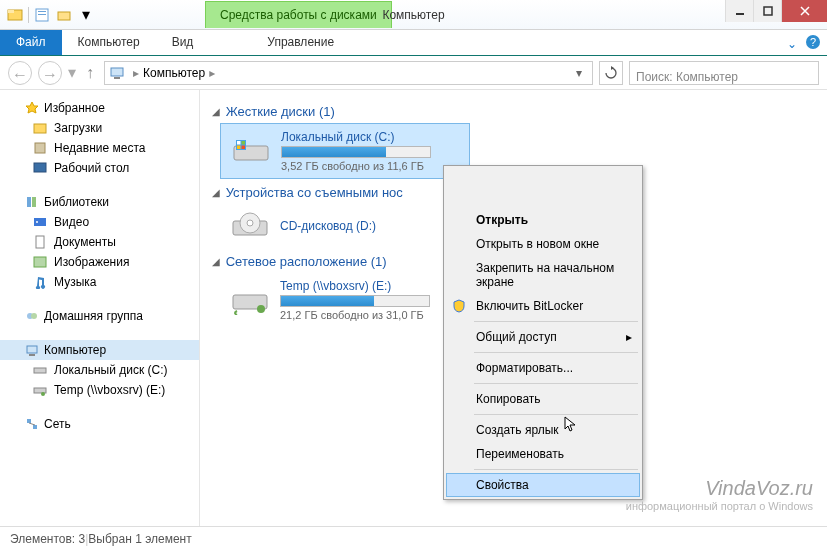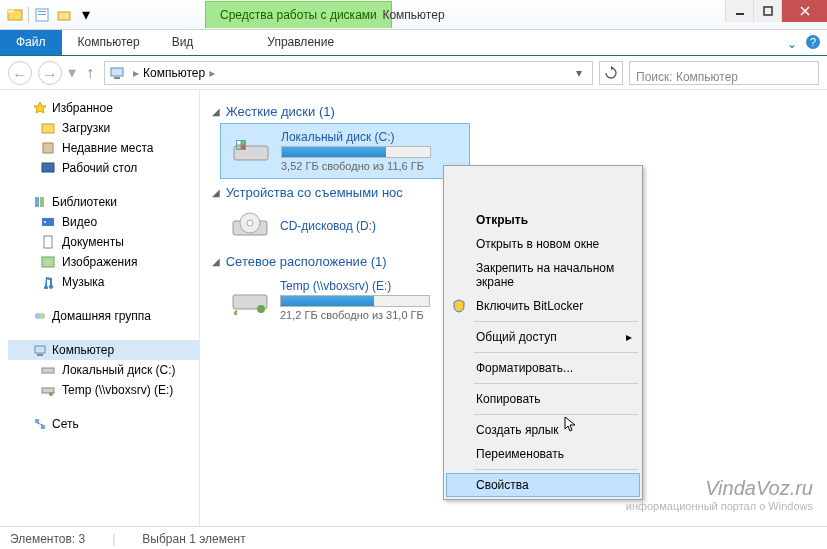--- a/index.html
+++ b/index.html
@@ -24,21 +24,21 @@
 .nav-arrow { width: 24px; height: 24px; border-radius: 50%; border: 1px solid #ccc; display: flex; align-items: center; justify-content: center; color: #aaa; }
 .breadcrumb { flex: 1; height: 24px; border: 1px solid #ccc; display: flex; align-items: center; padding: 0 4px; font-size: 12px; }
 .bc-icon { width: 16px; height: 16px; margin-right: 4px; }
 .bc-sep { color: #888; padding: 0 4px; }
 .bc-drop { width: 18px; text-align: center; color: #666; }
 .refresh-btn { width: 24px; height: 24px; border: 1px solid #ccc; display: flex; align-items: center; justify-content: center; }
 .search-box { width: 190px; height: 24px; border: 1px solid #ccc; padding: 0 6px; font-size: 12px; color: #888; display: flex; align-items: flex-end; }
 
 .body-area { display: flex; height: 436px; }
 .sidebar { width: 200px; border-right: 1px solid #e5e5e5; padding: 8px 0; font-size: 12px; overflow: hidden; }
-.nav-group { margin-bottom: 14px; margin-left: 8px; }
+.nav-group { margin-bottom: 14px; }
 .nav-header { display: flex; align-items: center; padding: 2px 10px; gap: 4px; }
 .nav-item { display: flex; align-items: center; padding: 2px 10px 2px 32px; gap: 6px; }
 .nav-icon { width: 16px; height: 16px; display: inline-flex; align-items: center; justify-content: center; }
 .chevron { width: 10px; color: #666; }
 
 .content { flex: 1; padding: 8px 12px; font-size: 12px; position: relative; }
 .group-header { color: #1e5aa8; font-size: 13px; padding: 6px 0 4px 0; display: flex; align-items: center; gap: 6px; }
 .drive-item { display: flex; align-items: center; gap: 10px; padding: 6px 10px; margin-left: 8px; max-width: 250px; }
 .drive-item.selected { background: #cce8ff; border: 1px solid #7ab8e8; }
 .drive-icon { width: 40px; height: 32px; display: flex; align-items: center; justify-content: center; }
@@ -49,21 +49,21 @@
 .drive-free { color: #666; font-size: 11px; }
 
 .context-menu { position: absolute; left: 443px; top: 165px; width: 200px; background: #f0f0f0; border: 1px solid #a0a0a0; box-shadow: 2px 2px 4px rgba(0,0,0,0.25); font-size: 12px; padding: 2px; }
 .ctx-item { padding: 5px 8px 5px 30px; position: relative; }
 .ctx-item.bold { font-weight: 600; margin-top: 40px; }
 .ctx-item.hover { background: #c4e1ff; border: 1px solid #7ab8e8; padding: 4px 7px 4px 29px; }
 .ctx-item.has-sub::after { content: '▸'; position: absolute; right: 8px; }
 .ctx-sep { height: 1px; background: #d0d0d0; margin: 3px 2px 3px 28px; }
 .ctx-icon { position: absolute; left: 6px; width: 16px; height: 16px; }
 
-.statusbar { height: 24px; border-top: 1px solid #ddd; display: flex; align-items: center; padding: 0 10px; font-size: 12px; color: #555; gap: 27px; }
+.statusbar { height: 24px; border-top: 1px solid #ddd; display: flex; align-items: center; padding: 0 10px; font-size: 12px; color: #555; gap: 0; }
 
 .watermark { position: absolute; right: 14px; bottom: 37px; text-align: right; color: #b8b8b8; font-size: 11px; }
 .watermark .big { font-size: 20px; font-style: italic; color: #a0a0a0; }
 
 .cursor { position: absolute; left: 564px; top: 416px; width: 14px; height: 18px; pointer-events: none; }
 </style>
 </head>
 <body>
 
 <div class="titlebar">

